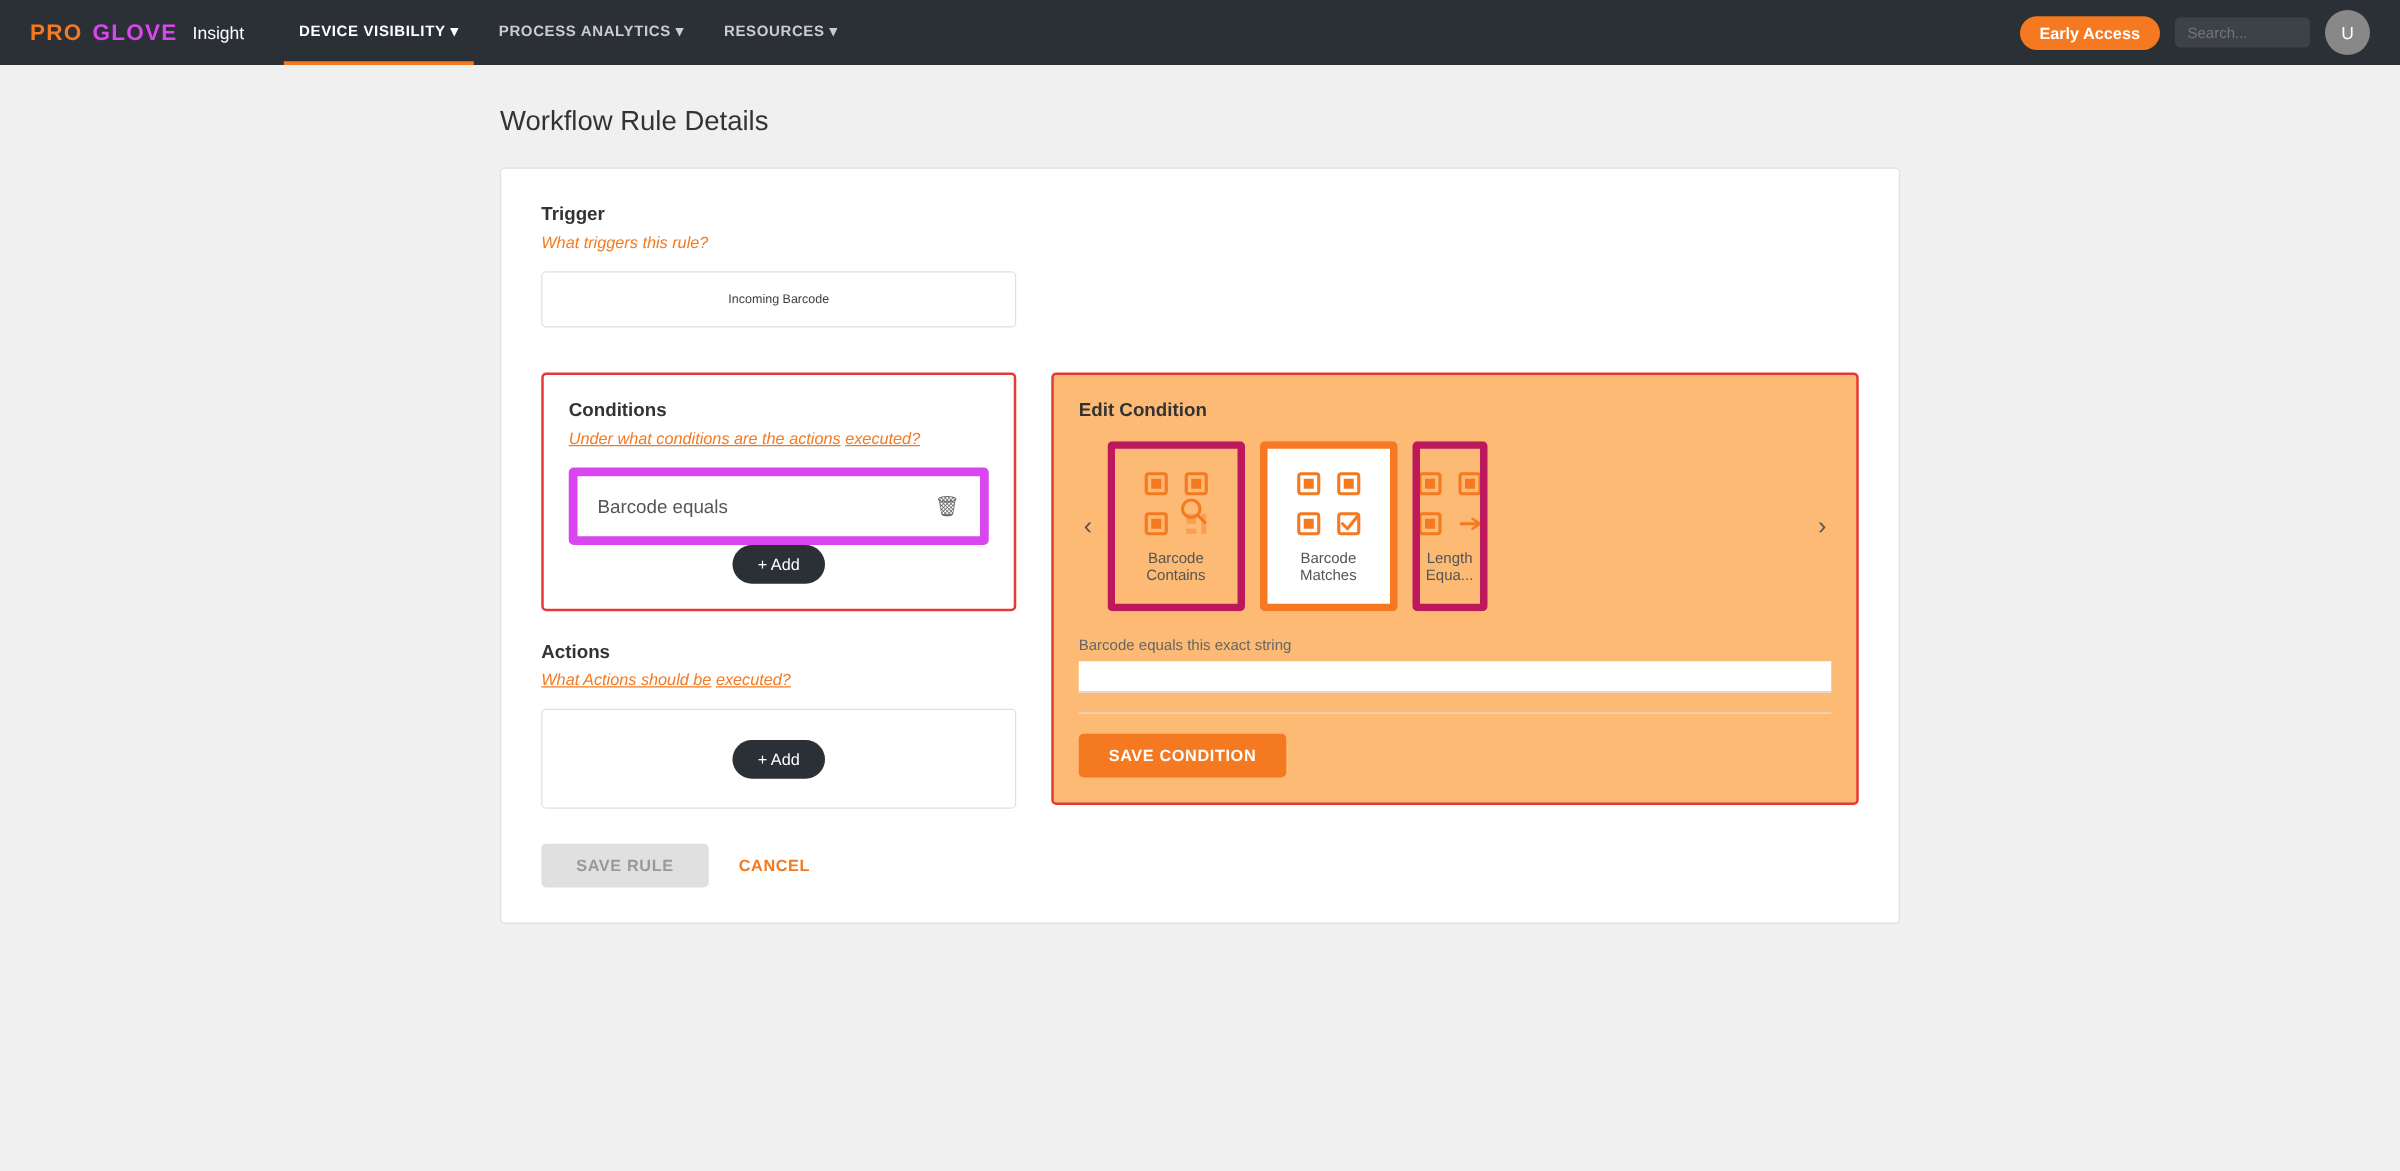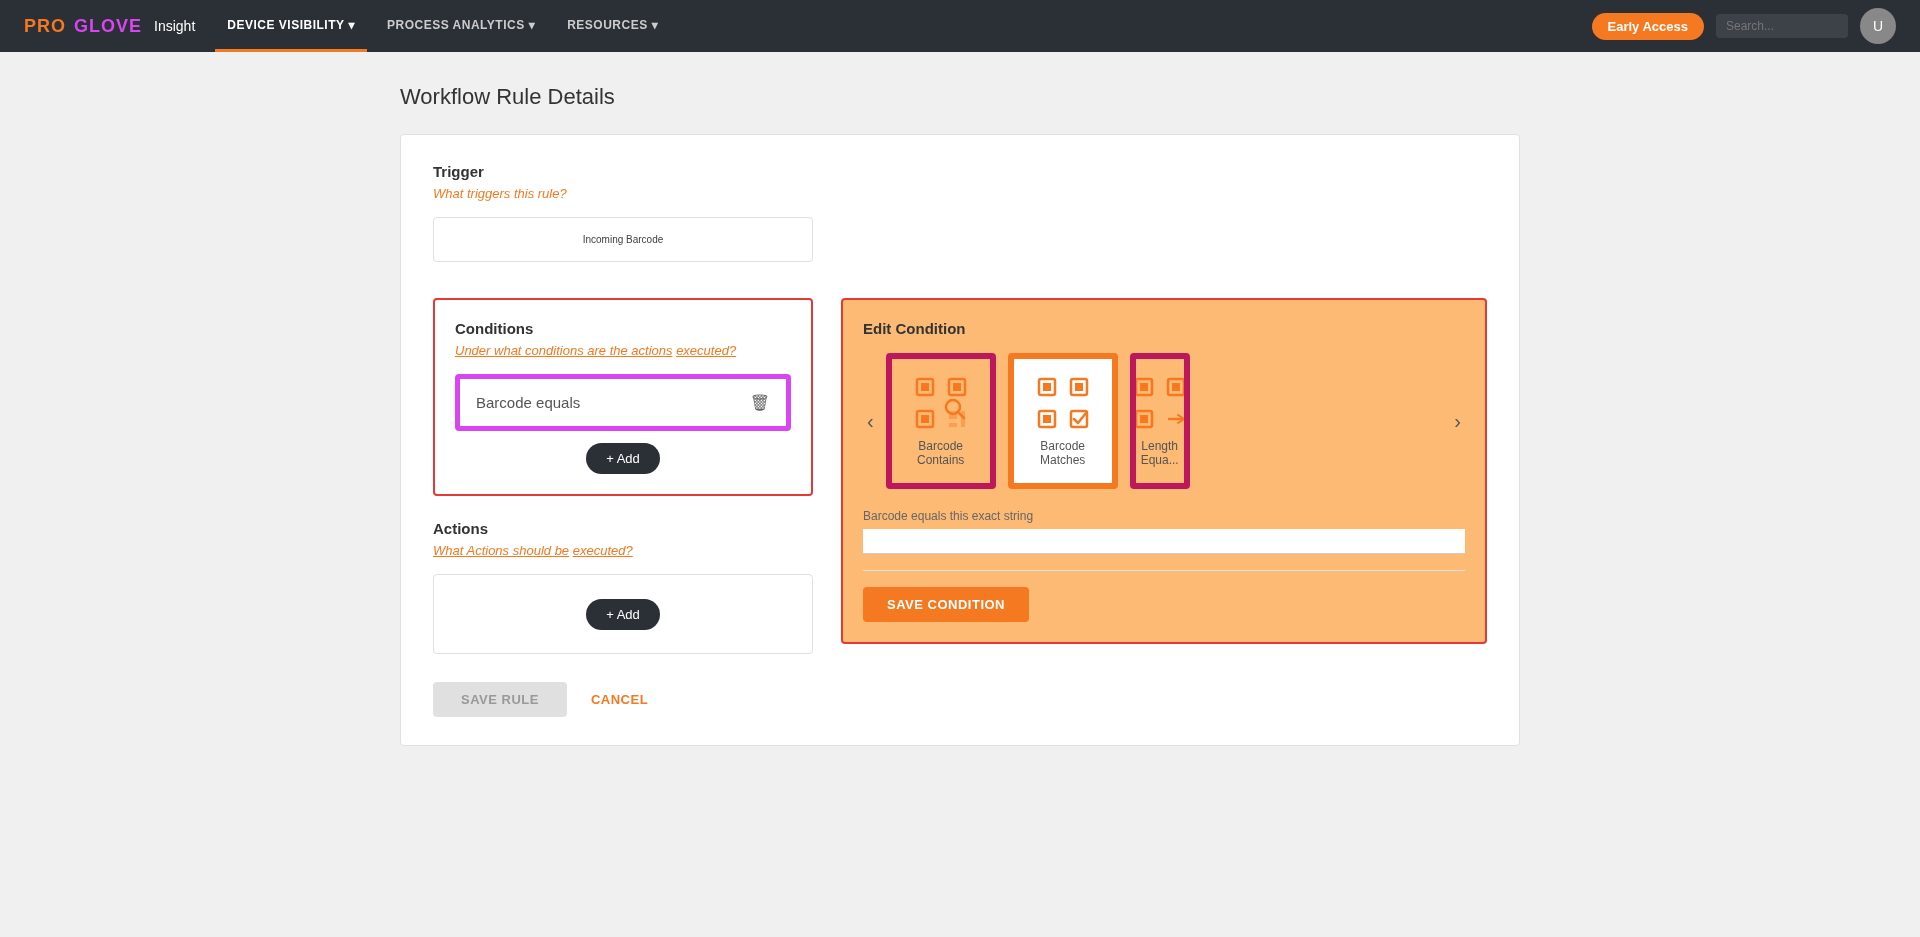--- a/index.html
+++ b/index.html
@@ -5,21 +5,21 @@
     * { box-sizing: border-box; margin: 0; padding: 0; }
     body { font-family: 'Segoe UI', Arial, sans-serif; background: #f0f0f0; min-height: 937px; }
 
     
     .navbar {
       background: #2b2f36;
       height: 52px;
       display: flex;
       align-items: center;
       padding: 0 24px;
-      gap: 20px;
+      gap: 32px;
       position: relative;
       z-index: 10;
     }
     .navbar-logo {
       display: flex;
       align-items: center;
       gap: 8px;
     }
     .logo-pro { color: #f47920; font-weight: 800; font-size: 18px; letter-spacing: 1px; }
     .logo-glove { color: #d946ef; font-weight: 800; font-size: 18px; letter-spacing: 1px; }
@@ -60,21 +60,21 @@
       font-weight: 600;
       cursor: pointer;
     }
     .user-search {
       background: #3d4148;
       border: none;
       border-radius: 4px;
       color: #aaa;
       padding: 5px 10px;
       font-size: 12px;
-      width: 132px;
+      width: 108px;
     }
     .user-avatar {
       width: 36px;
       height: 36px;
       border-radius: 50%;
       background: #888;
       display: flex;
       align-items: center;
       justify-content: center;
       color: #fff;
@@ -161,24 +161,23 @@
     .conditions-box {
       border: 2px solid #e53935;
       border-radius: 4px;
       padding: 20px;
       margin-bottom: 24px;
     }
     .condition-item {
       display: flex;
       align-items: center;
       justify-content: space-between;
-      border: 5px solid #d946ef;
+      border: 7px solid #d946ef;
       border-radius: 4px;
       padding: 14px 16px;
-      margin-bottom: 12px;
     }
     .condition-label {
       font-size: 15px;
       color: #555;
     }
     .trash-icon {
       cursor: pointer;
       color: #666;
       font-size: 16px;
     }

